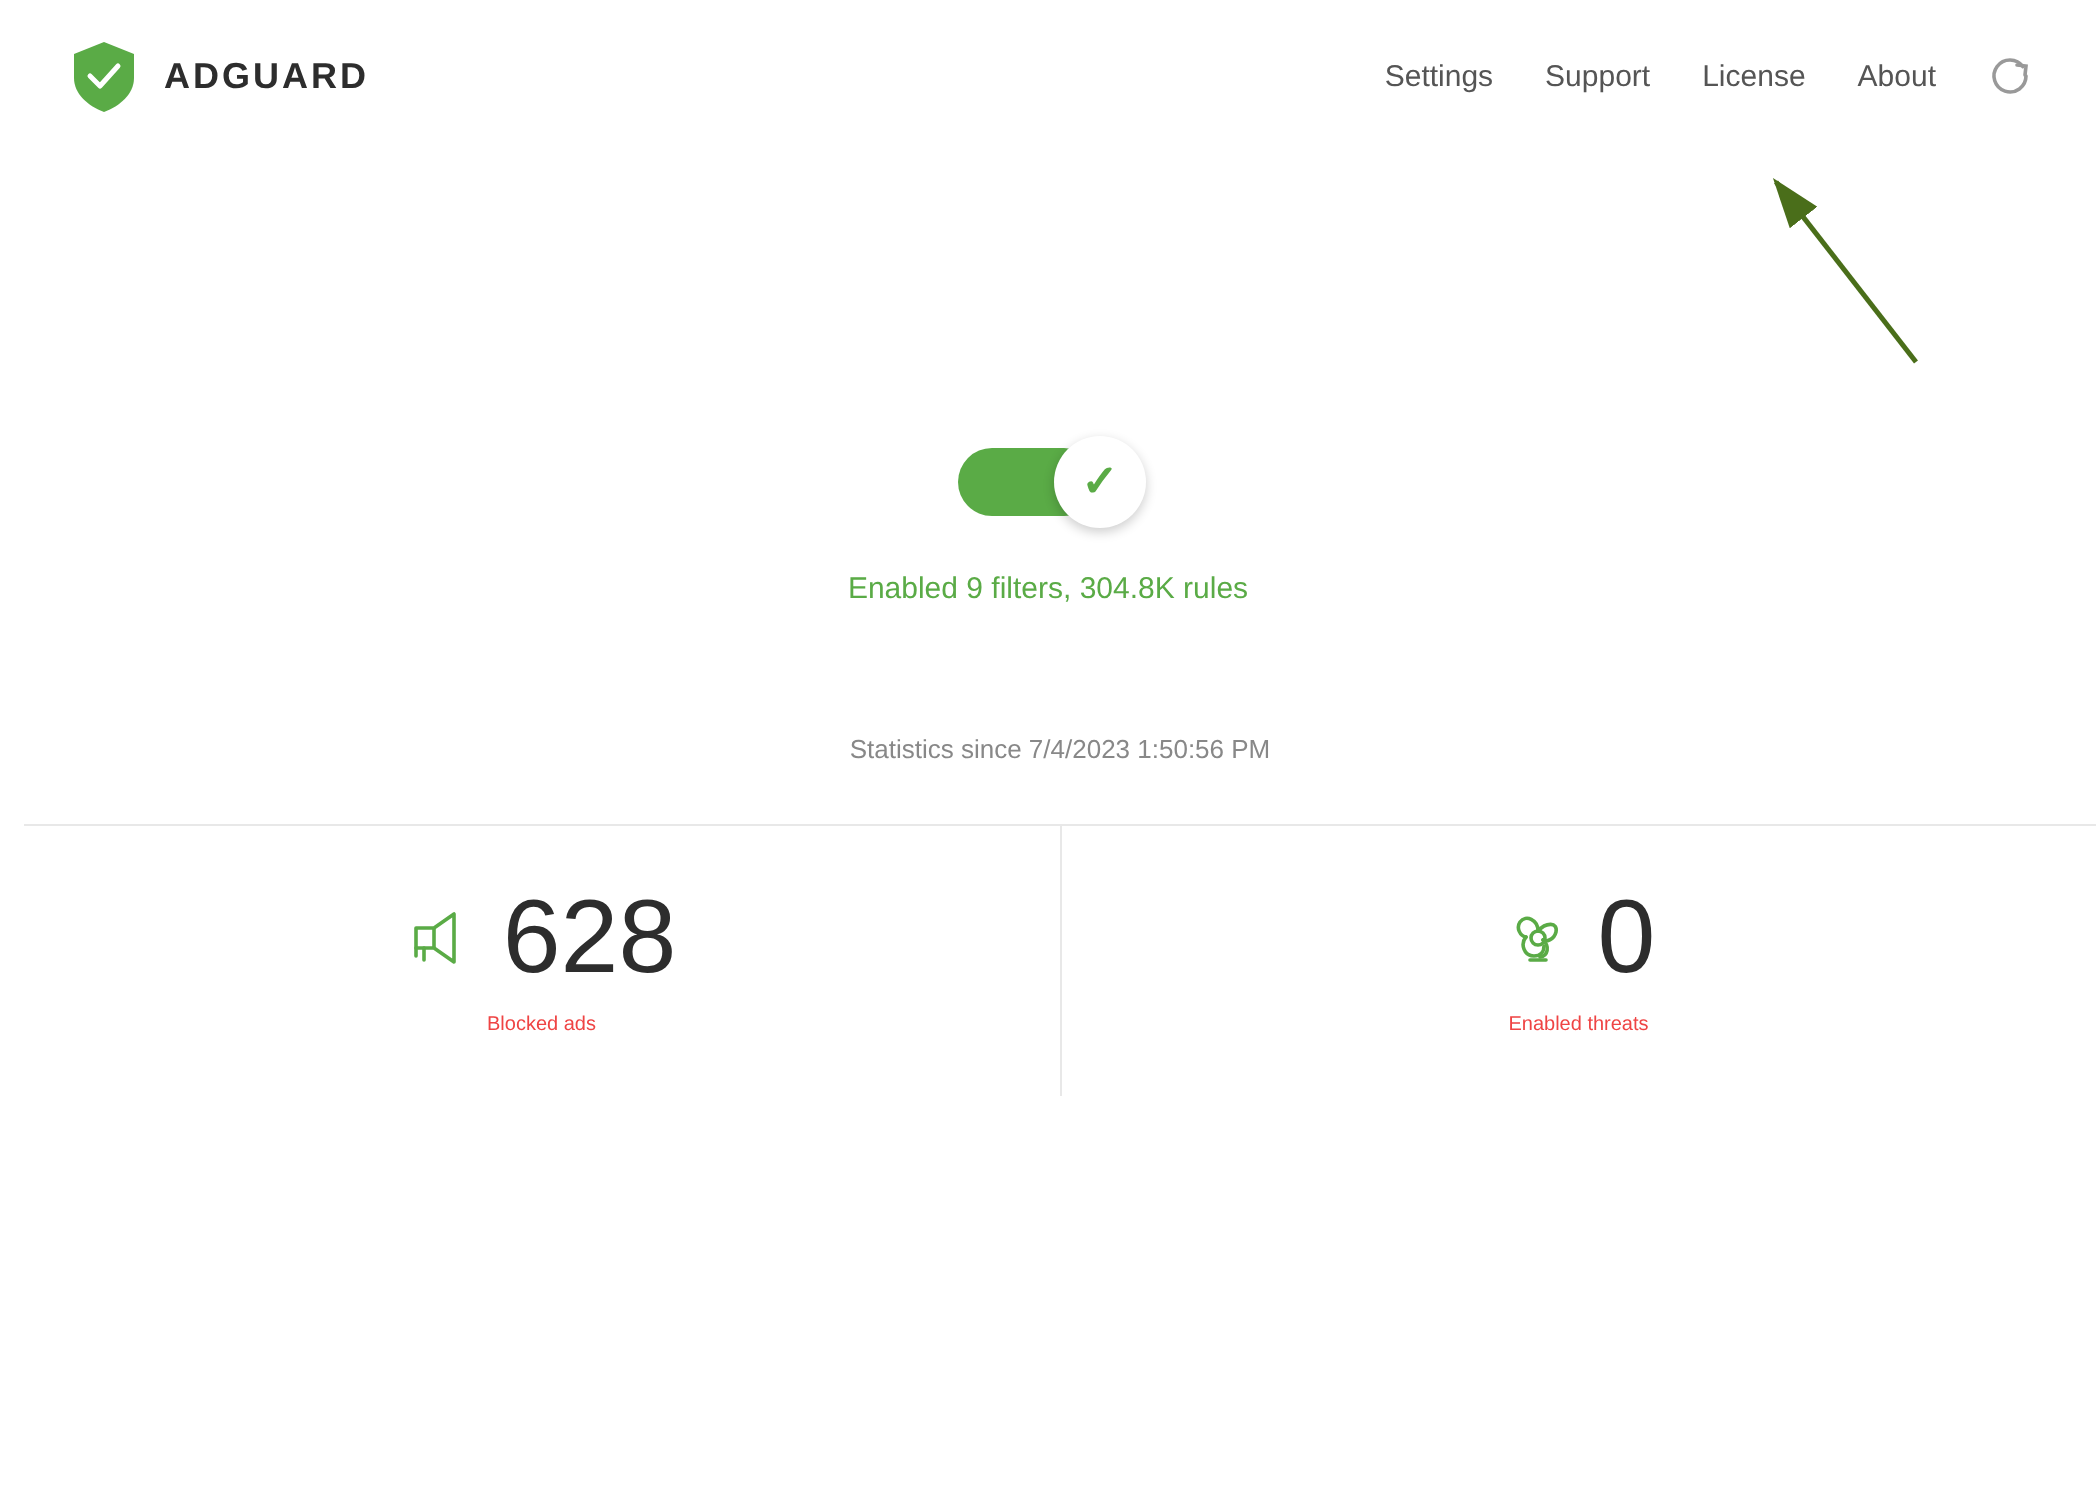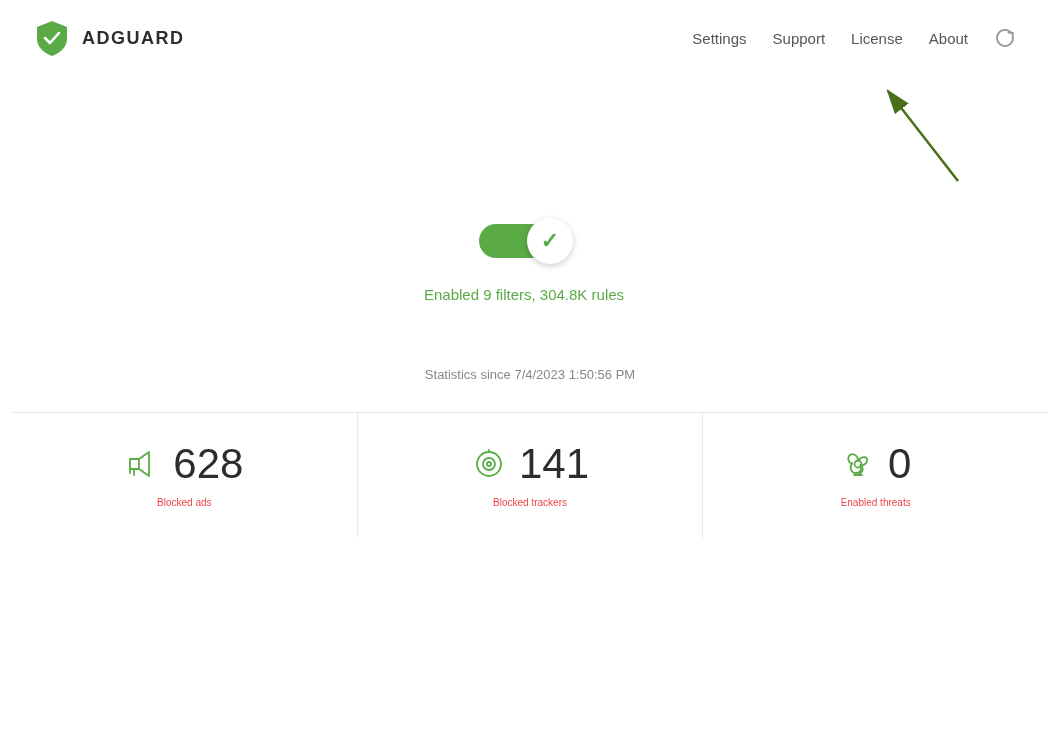--- a/index.html
+++ b/index.html
@@ -182,21 +182,21 @@
     }
 
     .stat-row {
       display: flex;
       align-items: center;
       gap: 12px;
       margin-bottom: 8px;
     }
 
     .stat-number {
-      font-size: 42px;
+      font-size: 52px;
       font-weight: 300;
       color: #2d2d2d;
       line-height: 1;
     }
 
     .stat-desc {
       font-size: 10px;
       color: #ef4444;
       margin-top: 4px;
     }
@@ -273,33 +273,20 @@
             <path d="M5 13 L14 13 L24 6 L24 30 L14 23 L5 23 Z" stroke="#5aab46" stroke-width="1.8" fill="none" stroke-linejoin="round"></path>
             <line x1="14" y1="13" x2="14" y2="23" stroke="#5aab46" stroke-width="1.8"></line>
             <line x1="5" y1="23" x2="5" y2="27" stroke="#5aab46" stroke-width="1.8" stroke-linecap="round"></line>
             <line x1="9" y1="23" x2="9" y2="29" stroke="#5aab46" stroke-width="1.8" stroke-linecap="round"></line>
           </svg>
           <span class="stat-number">628</span>
         </div>
         <div class="stat-desc">Blocked ads</div>
       </div>
 
-      <div class="stat-item">
-        <div class="stat-row">
-
-          <svg class="icon-svg" viewBox="0 0 36 36">
-            <circle cx="18" cy="18" r="12" stroke="#5aab46" stroke-width="1.8"></circle>
-            <circle cx="18" cy="18" r="6" stroke="#5aab46" stroke-width="1.8"></circle>
-            <circle cx="18" cy="18" r="2" stroke="#5aab46" stroke-width="1.8"></circle>
-            <line x1="18" y1="6" x2="18" y2="4" stroke="#5aab46" stroke-width="1.8" stroke-linecap="round"></line>
-          </svg>
-          <span class="stat-number">141</span>
-        </div>
-        <div class="stat-desc">Blocked trackers</div>
-      </div>
 
       <div class="stat-item">
         <div class="stat-row">
 
           <svg class="icon-svg" viewBox="0 0 36 36">
             <circle cx="18" cy="18" r="3.5" stroke="#5aab46" stroke-width="1.8"></circle>
 
             <path d="M18 14.5 C18 9 12 6 9 10 C7 13 9 17 12 17.5" stroke="#5aab46" stroke-width="1.8" fill="none" stroke-linecap="round"></path>
             <path d="M18 14.5 C22 10 28 10 27 15 C26 19 22 20 20.5 19" stroke="#5aab46" stroke-width="1.8" fill="none" stroke-linecap="round"></path>
             <path d="M12 17.5 C9 21 11 27 16 27 C19 27 21 25 21 22" stroke="#5aab46" stroke-width="1.8" fill="none" stroke-linecap="round"></path>

